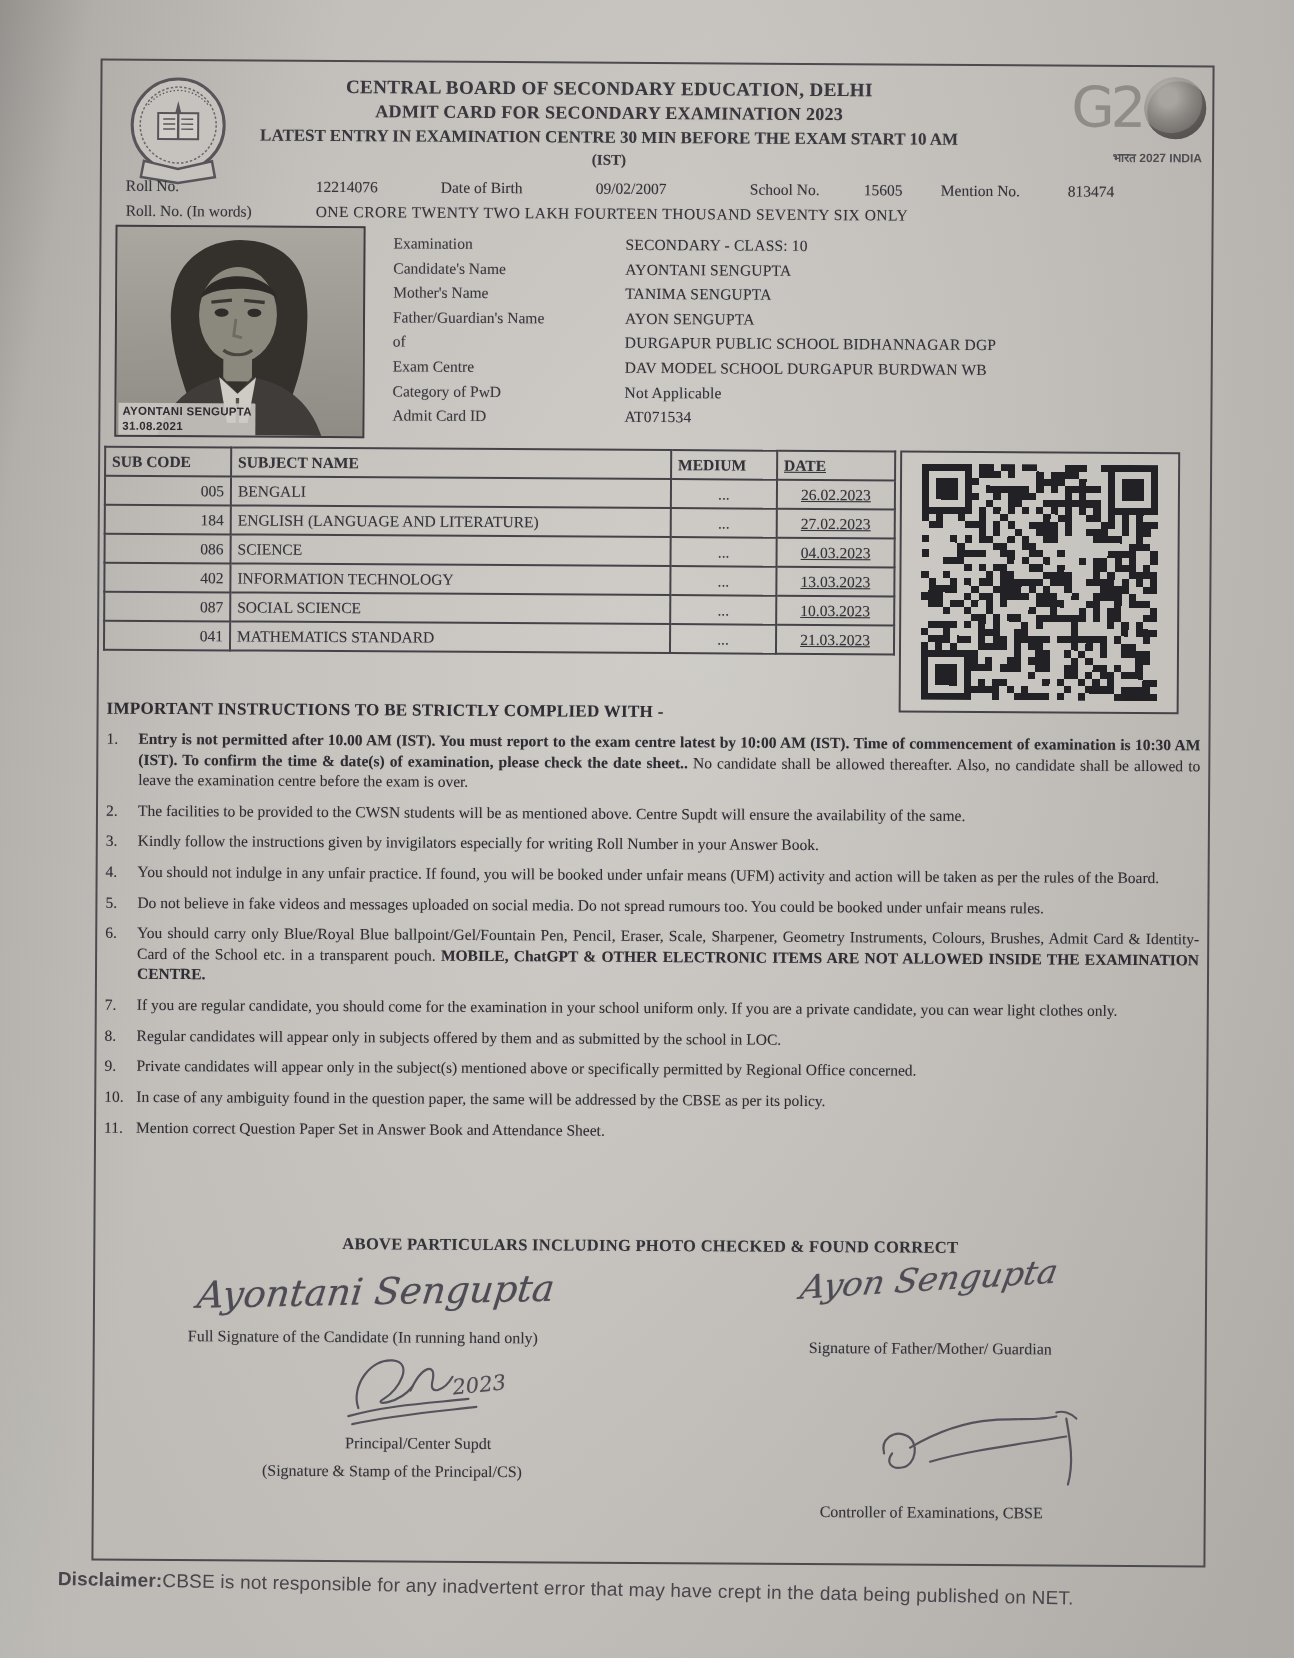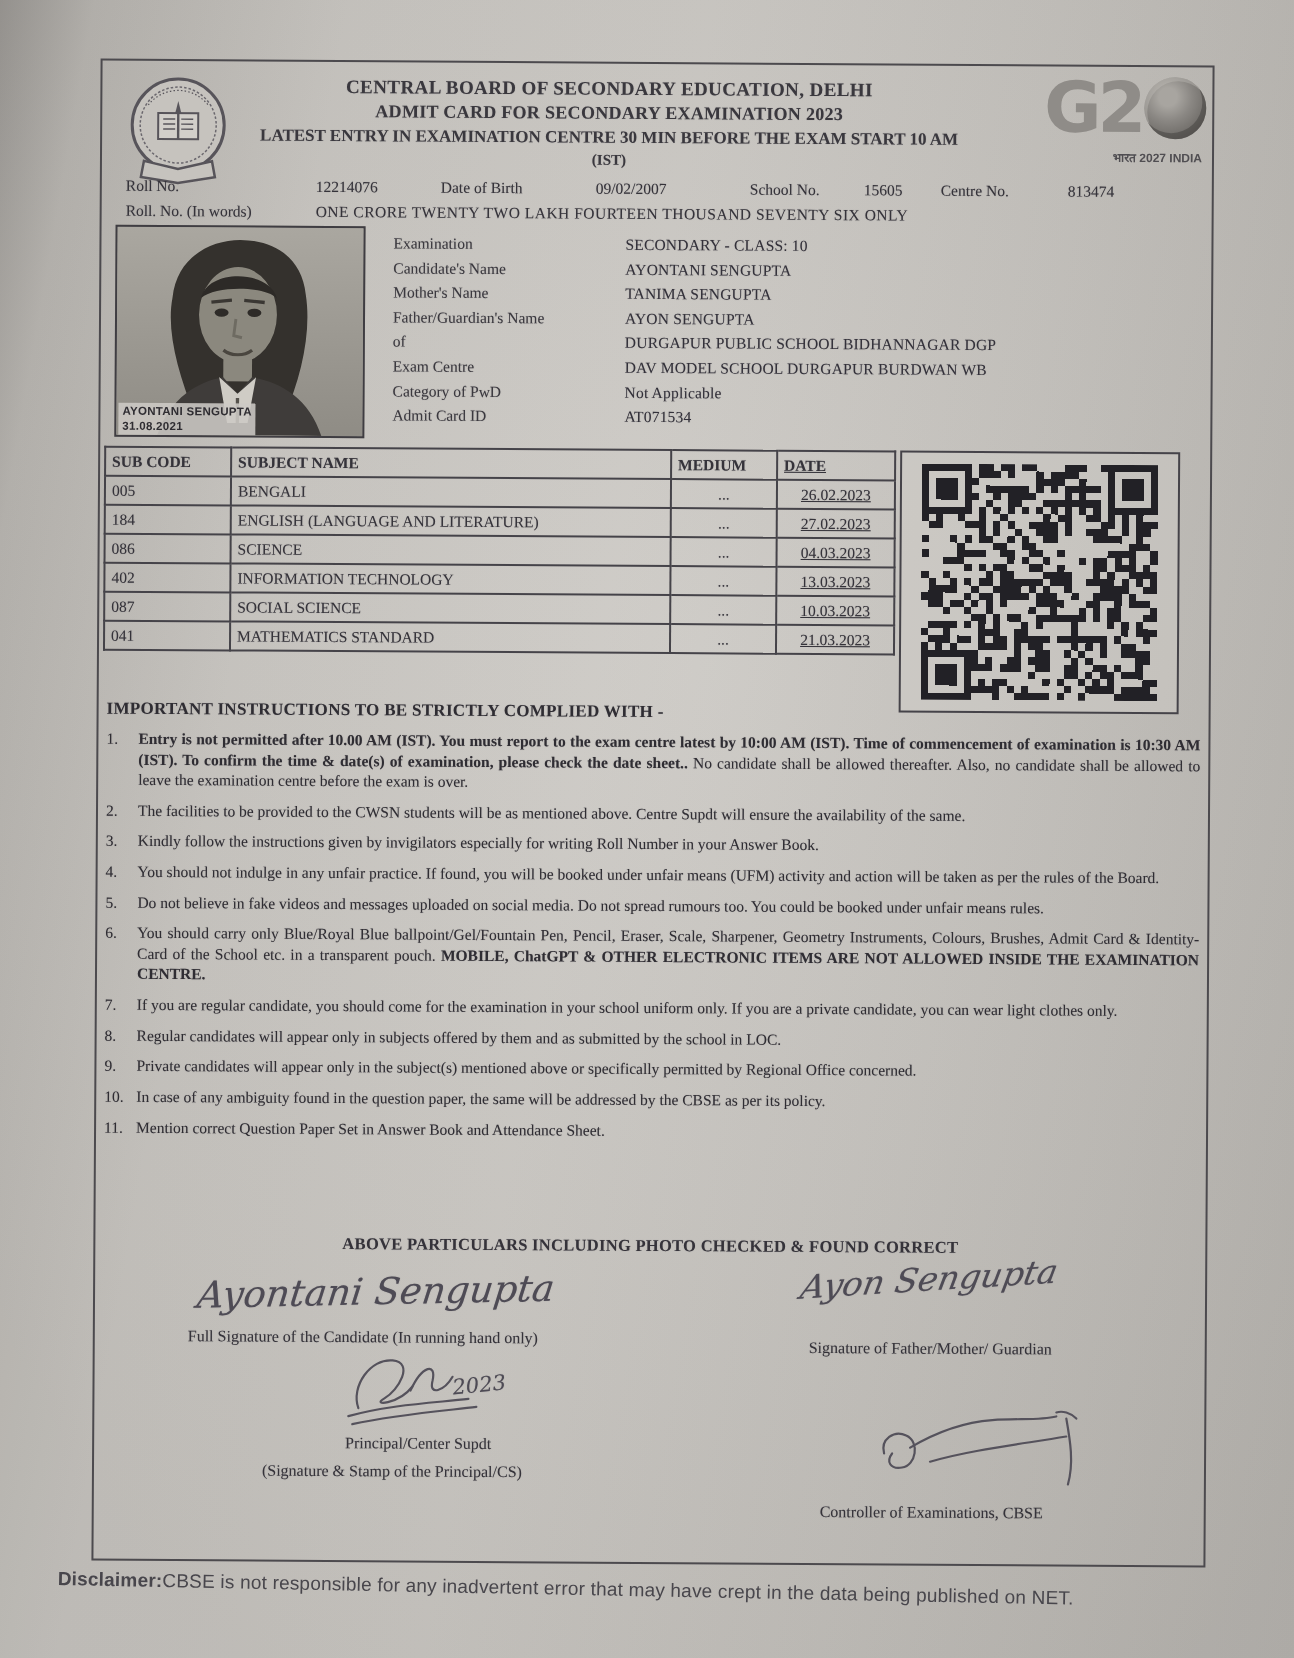--- a/index.html
+++ b/index.html
@@ -25,21 +25,21 @@
 
   
   .emblem{position:absolute;left:16px;top:8px;width:120px;height:122px;}
   .titles{position:absolute;left:92px;top:14px;width:830px;text-align:center;font-weight:bold;color:#3a383e;}
   .t1{font-size:19px;letter-spacing:.4px;}
   .t2{font-size:18px;letter-spacing:.3px;margin-top:3px;}
   .t3{font-size:17px;margin-top:4px;}
   .t4{font-size:15px;margin-top:4px;}
   .g20{position:absolute;right:6px;top:2px;width:220px;text-align:right;}
   .g20-row{display:flex;align-items:center;justify-content:flex-end;}
-  .g20-text{font-family:"DejaVu Sans",sans-serif;font-size:70px;line-height:78px;color:#8f8c88;font-weight:700;letter-spacing:-4px;}
+  .g20-text{font-family:"DejaVu Sans",sans-serif;font-size:56px;line-height:78px;color:#8f8c88;font-weight:400;letter-spacing:-4px;}
   .g20-globe{display:inline-block;width:62px;height:62px;border-radius:50%;margin-left:2px;
     background:radial-gradient(circle at 38% 32%, #a8a5a0 0 16%, #8a8783 42%, #6e6b67 72%, #5d5a57 100%);
     box-shadow:inset -4px -6px 0 rgba(60,58,55,.45), inset 3px 4px 0 rgba(200,197,192,.35);}
   .g20-caption{font-family:"Liberation Sans",sans-serif;font-size:12px;font-weight:bold;color:#504e52;margin-top:2px;margin-right:4px;}
 
   
   .rollrows{position:absolute;left:24px;top:116px;width:1070px;height:48px;font-size:15.5px;}
   .rollrows span{position:absolute;white-space:nowrap;}
   .r-l1{top:0;} .r-l2{top:25px;}
   .b{font-weight:normal;}
@@ -53,21 +53,21 @@
   
   .details{position:absolute;left:292px;top:172px;width:806px;font-size:15.5px;}
   .drow{display:flex;height:24.6px;align-items:flex-start;}
   .dlabel{width:232px;flex:none;color:#3b393f;}
   .dvalue{flex:1;color:#33313a;letter-spacing:.2px;}
 
   
   table.subjects{position:absolute;left:4px;top:385px;width:792px;border-collapse:collapse;font-size:15.5px;}
   .subjects th,.subjects td{border:2px solid #454349;padding:2px 6px;height:23px;}
   .subjects th{font-weight:bold;text-align:left;}
-  .th-code,.td-code{width:112px;text-align:left;}
+  .th-code,.td-code{width:112px;text-align:right;}
   .th-medium,.td-medium{width:92px;text-align:center;}
   .th-date,.td-date{width:104px;text-align:center;text-decoration:underline;}
   .td-name{text-align:left;}
 
   
   .qr-box{position:absolute;left:800px;top:385px;width:254px;height:236px;border:2px solid #454349;padding:11px;background:rgba(210,207,202,.4);}
   .qr-box svg{width:100%;height:100%;}
 
   
   .instructions{position:absolute;left:8px;top:638px;width:1094px;color:#2f2d33;}
@@ -139,21 +139,21 @@
       </div>
     </div>
 
     <div class="rollrows soft">
       <span class="r-l1 b" style="left:0">Roll No.</span>
       <span class="r-l1 b" style="left:190px">12214076</span>
       <span class="r-l1" style="left:315px">Date of Birth</span>
       <span class="r-l1" style="left:470px">09/02/2007</span>
       <span class="r-l1" style="left:624px">School No.</span>
       <span class="r-l1" style="left:738px">15605</span>
-      <span class="r-l1" style="left:815px">Centre No.</span>
+      <span class="r-l1" style="left:815px">Mention No.</span>
       <span class="r-l1" style="left:942px">813474</span>
       <span class="r-l2" style="left:0">Roll. No. (In words)</span>
       <span class="r-l2" style="left:190px;letter-spacing:.5px">ONE CRORE TWENTY TWO LAKH FOURTEEN THOUSAND SEVENTY SIX ONLY</span>
     </div>
 
     <div class="photo">
       <svg viewBox="0 0 120 100" preserveAspectRatio="none">
         <rect width="120" height="100" fill="#9d9a93"></rect>
         <rect width="120" height="100" fill="url(#shade)"></rect>
         <defs>

